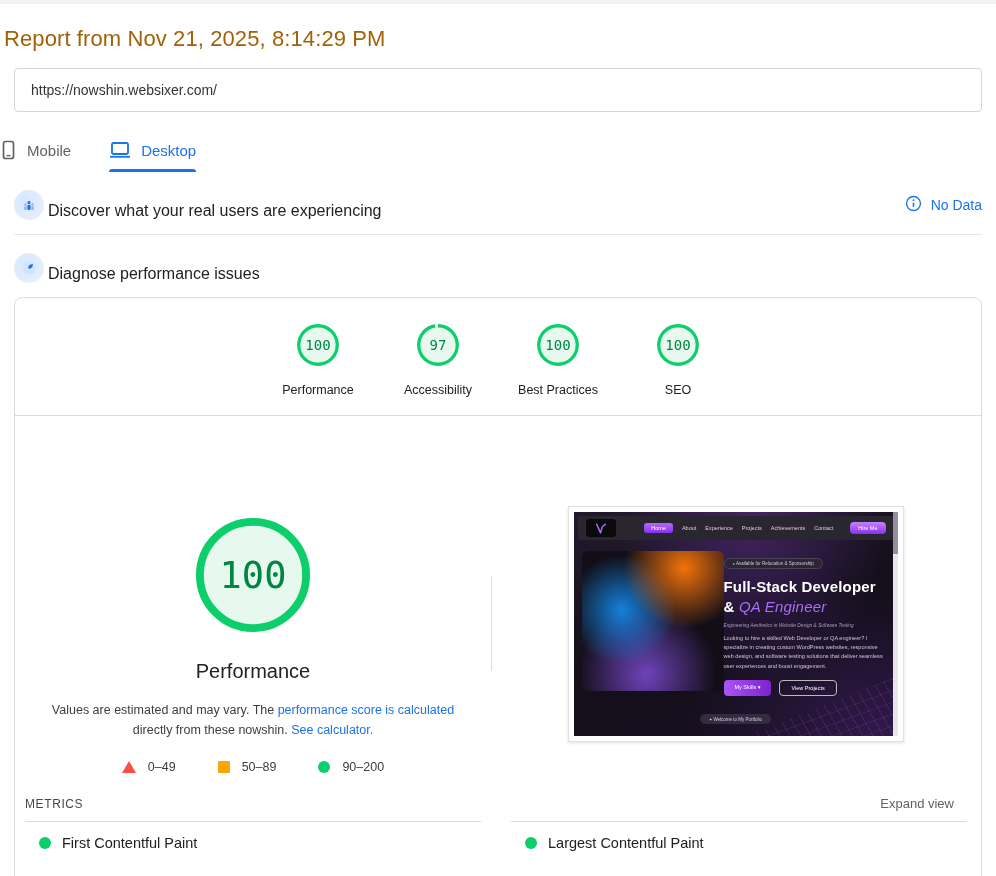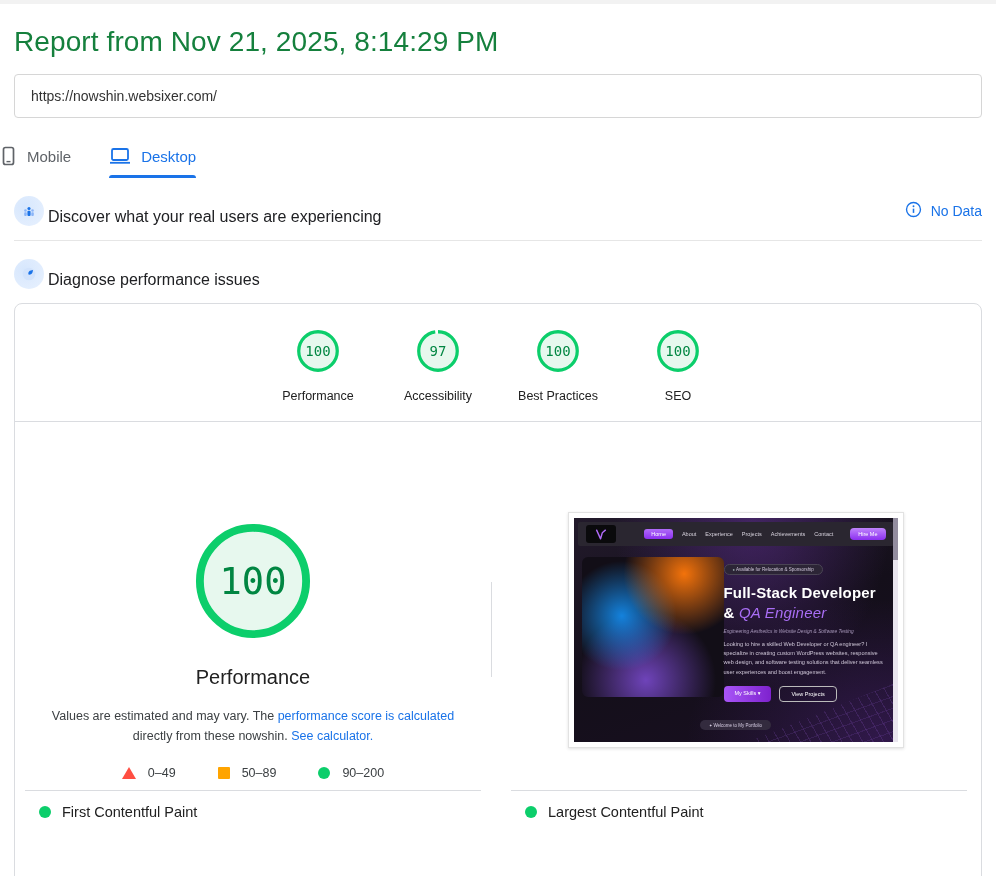--- a/index.html
+++ b/index.html
@@ -2,21 +2,21 @@
 <html><head>
 <meta charset="utf-8">
 <style>
   * { margin:0; padding:0; box-sizing:border-box; }
   html,body { background:#fff; }
   body { font-family:"Liberation Sans", sans-serif; color:#202124; }
   .page { position:relative; width:996px; height:876px; overflow:hidden; background:#fff; }
   .top-edge { height:4px; background:#f2f2f2; }
 
   
-  .report-title { margin:22px 14px 16px; font-size:28px; font-weight:400; color:#15803d; letter-spacing:.1px; }
+  .report-title { margin:22px 4px 16px; font-size:22px; font-weight:400; color:#a16207; letter-spacing:.1px; }
   .search-row { display:flex; gap:14px; margin:0 14px; }
   .url-input { flex:1; height:44px; border:1px solid #d6d6d6; border-radius:4px; padding:0 16px; font-size:14px; color:#333; font-family:"Liberation Sans",sans-serif; outline:none; }
   .analyze-btn { width:100px; height:44px; background:#1669f1; color:#fff; border:none; border-radius:5px; font-size:14px; font-weight:700; font-family:"Liberation Sans",sans-serif; cursor:pointer; }
 
   
   .tabs { display:flex; gap:38px; margin-top:28px; }
   .tab { display:flex; align-items:center; gap:10px; font-size:15px; font-weight:500; color:#5f6368; padding-bottom:12px; position:relative; cursor:pointer; }
   .tab.active { color:#1a73e8; }
   .tab.active::after { content:""; position:absolute; left:0; right:0; bottom:0; height:3px; background:#1a73e8; border-radius:3px 3px 0 0; }
   .tab svg { display:block; }
@@ -304,20 +304,24 @@
             </div>
             <div class="mesh"></div>
             <div class="scrollbar">
                 <div class="scroll-thumb"></div>
               </div>
           </div>
         </div>
       </div>
     </div>
 
+    <div class="metrics-header">
+      <span class="metrics-title">METRICS</span>
+      <span class="expand-view">Expand view</span>
+    </div>
 
     <div class="metrics-grid">
       <div class="metric">
         <span class="metric-dot"></span>
         <span class="metric-name">First Contentful Paint</span>
       </div>
       <div class="metric">
         <span class="metric-dot"></span>
         <span class="metric-name">Largest Contentful Paint</span>
       </div>

